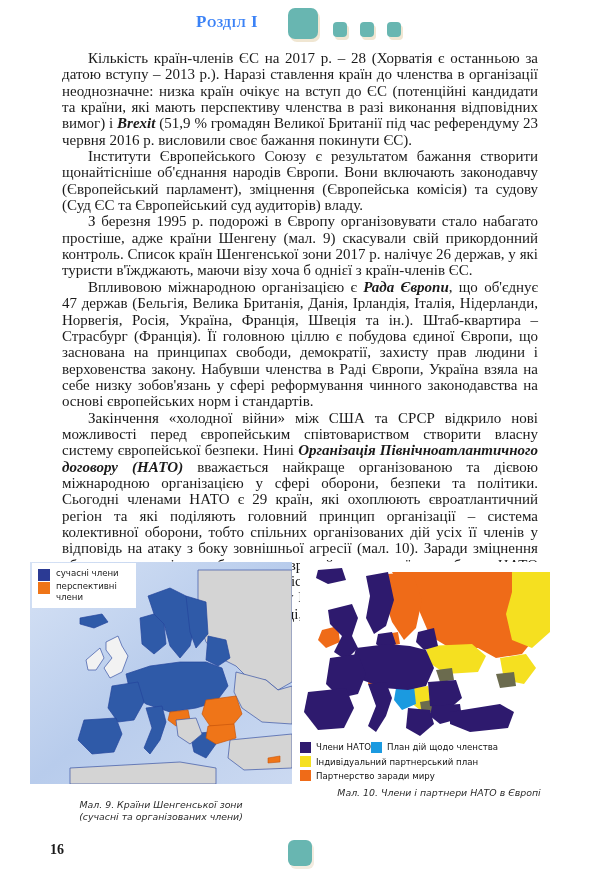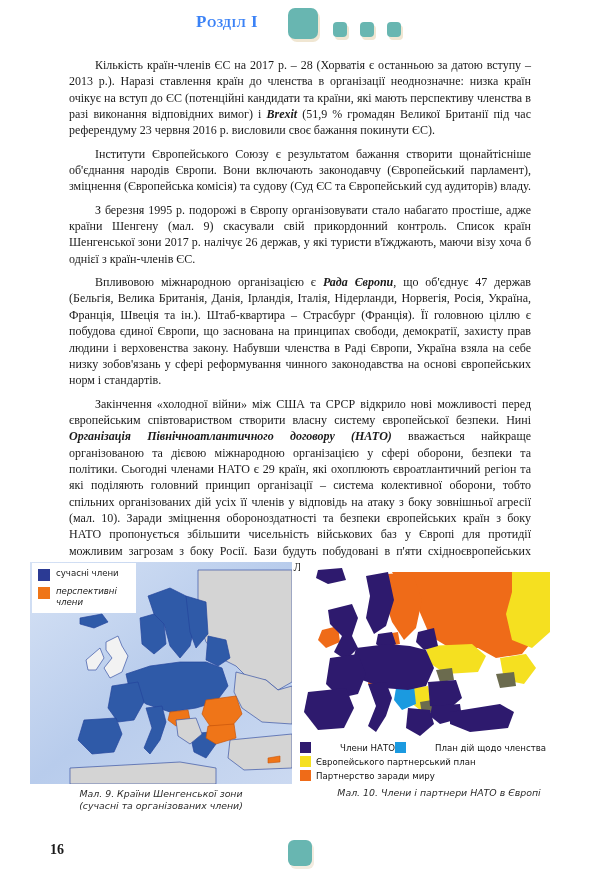--- a/index.html
+++ b/index.html
@@ -50,24 +50,24 @@
   .deco-sq.s3 { left: 387px; top: 22px; width: 14px; height: 15px; border-radius: 4px; }
 
   
   .article {
     position: absolute;
     left: 62px;
     top: 50px;
     width: 476px;
   }
   .article p {
-    margin: 7px;
+    margin: 0;
     text-indent: 26px;
     text-align: justify;
-    font-size: 12px;
+    font-size: 15px;
     line-height: 16.35px;
     hyphens: auto;
     -webkit-hyphens: auto;
   }
   .article p:last-child { text-align: justify; }
   .bi { font-weight: bold; font-style: italic; }
 
   
   .figures {
     position: absolute;
@@ -100,35 +100,35 @@
   }
   .map9 svg { display: block; width: 262px; height: 222px; }
   .legend9 {
     position: absolute;
     left: 2px; top: 1px;
     background: #ffffff;
     padding: 5px 8px 6px 6px;
     width: 104px;
     box-sizing: border-box;
   }
-  .legend9 .row { display: flex; align-items: flex-start; margin-bottom: 5px; }
-  .legend9 .row:last-child { margin-bottom: 0; font-style: italic; }
+  .legend9 .row { display: flex; align-items: flex-start; }
+  .legend9 .row:last-child { margin-bottom: 0; }
   .swatch {
     width: 12px; height: 12px;
     flex: 0 0 12px;
     margin-right: 6px;
     margin-top: 1px;
   }
   .legend-label {
     font-family: "DejaVu Sans", "Liberation Sans", sans-serif;
     font-size: 8.6px;
     line-height: 10.5px;
     color: #1a1a1a;
   }
-  .cap9 { margin-top: 4px; }
+  .cap9 { margin-top: 15px; }
 
   
   .fig10 { left: 300px; top: 2px; width: 278px; }
   .map10 {
     position: relative;
     width: 278px;
     height: 178px;
     background: #ffffff;
     overflow: hidden;
   }
@@ -143,21 +143,21 @@
     width: 11px; height: 11px;
     flex: 0 0 11px;
     margin-right: 5px;
   }
   .legend10 .ltxt {
     font-size: 8.6px;
     line-height: 10px;
     color: #111;
     white-space: nowrap;
   }
-  .legend10 .pair { display: flex; align-items: center; gap: 24px; }
+  .legend10 .pair { display: flex; align-items: flex-start; }
   .cap10 { margin-top: 6px; }
 
   
   .footer { position: absolute; left: 0; top: 838px; width: 476px; height: 40px; }
   .page-num {
     position: absolute;
     left: 50px; top: 4px;
     font-family: "Liberation Serif", "DejaVu Serif", serif;
     font-weight: bold;
     font-size: 14px;
@@ -306,21 +306,21 @@
           <span class="ltxt">Члени НАТО</span>
         </span>
         <span class="gap"></span>
         <span class="pair">
           <span class="sw" style="background:#1b9ae0"></span>
           <span class="ltxt">План дій щодо членства</span>
         </span>
       </div>
       <div class="lrow">
         <span class="sw" style="background:#f5e020"></span>
-        <span class="ltxt">Європейського партнерський план</span>
+        <span class="ltxt">Індивідуальний партнерський план</span>
       </div>
       <div class="lrow">
         <span class="sw" style="background:#ef6b18"></span>
         <span class="ltxt">Партнерство заради миру</span>
       </div>
     </div>
 
     <div class="fig-caption cap10">Мал. 10. Члени і партнери НАТО в Європі</div>
   </div>
 </div>

